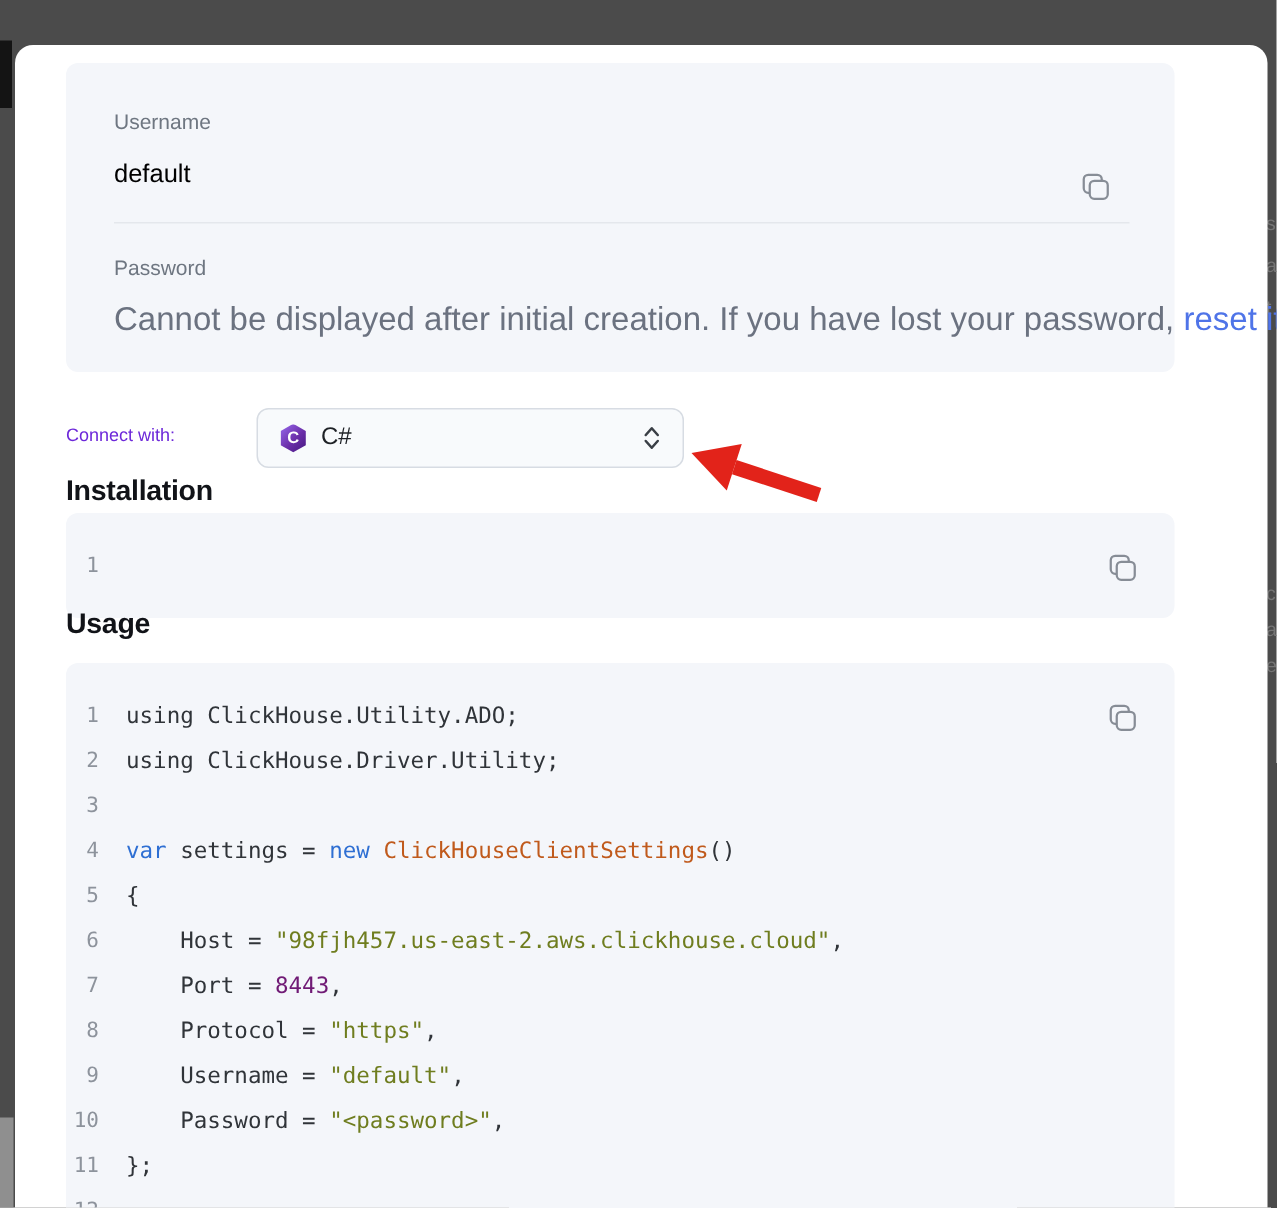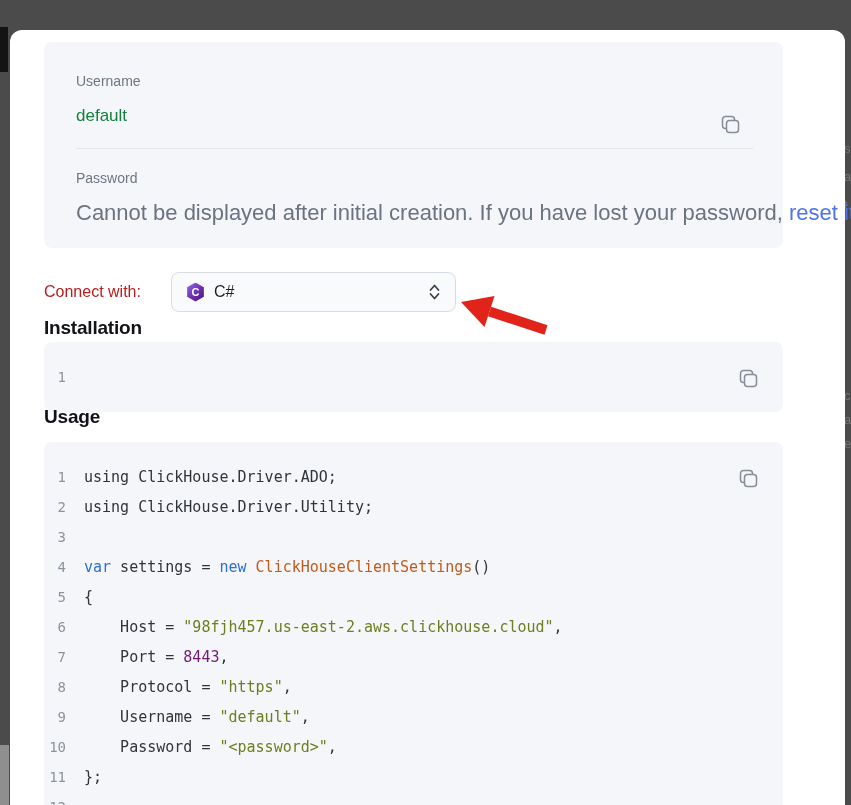--- a/index.html
+++ b/index.html
@@ -12,30 +12,30 @@
   .frag { position:absolute; left:844px; color:#757575; font-size:13px; }
 
   
   .modal { position:absolute; left:10px; top:10px; width:835px; height:787px;
            background:#ffffff; border-radius:12px;margin-top:20px; }
 
   
   .cred-card { position:absolute; left:34px; top:12px; width:739px; height:206px;
                background:#f4f6fa; border-radius:8px; }
   .label { position:absolute; left:32px; font-size:14px; color:#6e7681; }
-  .value { position:absolute; left:32px; top:64px; font-size:17px; color:#15803d; }
+  .value { position:absolute; left:32px; top:64px; font-size:17px; color:#000000; }
   .divider { position:absolute; left:32px; right:30px; top:106px; height:1px; background:#e4e7ec; }
   .pw-text { position:absolute; left:32px; top:158px; font-size:22px; color:#6b7280; white-space:nowrap; }
   .link { color:#4f74e8; text-decoration:none; cursor:pointer; }
 
   .copy-btn { position:absolute; width:26px; height:26px; background:transparent; border:none; cursor:pointer; padding:0; }
   .copy-btn svg { display:block; }
 
   
-  .connect-label { position:absolute; left:34px; top:253px; font-size:16px; color:#b91c1c; }
+  .connect-label { position:absolute; left:34px; top:253px; font-size:12px; color:#6d28d9; }
   .dropdown { position:absolute; left:161px; top:242px; width:285px; height:40px;
               background:#f8fafc; border:1px solid #d7dce3; border-radius:8px;
               display:flex; align-items:center; padding-left:14px; gap:9px; cursor:pointer; }
   .cs-icon { width:19px; height:19px; display:inline-flex; align-items:center; justify-content:center;
              color:#fff; font-size:11px; font-weight:bold;
              background:linear-gradient(135deg,#9a6cf0 0%,#6a2da8 55%,#43167c 100%);
              clip-path:polygon(50% 0%, 94% 25%, 94% 75%, 50% 100%, 6% 75%, 6% 25%); }
   .dd-text { font-size:16px; color:#1e2126; flex:1; }
   .dd-chev { margin-right:14px; }
 
@@ -124,21 +124,21 @@
       </svg>
     </button>
   </div>
 
   <h2 class="h usage-h">Usage</h2>
 
   <div class="code-block usage-block">
     <div class="code-lines" id="usage-code">
         <div class="cl">
           <span class="ln">1</span>
-          <span class="lc"><span class="sg-code">using ClickHouse.Driver.ADO;</span></span>
+          <span class="lc"><span class="sg-code">using ClickHouse.Utility.ADO;</span></span>
         </div>
         <div class="cl">
           <span class="ln">2</span>
           <span class="lc"><span class="sg-code">using ClickHouse.Driver.Utility;</span></span>
         </div>
         <div class="cl">
           <span class="ln">3</span>
           <span class="lc"></span>
         </div>
         <div class="cl">

